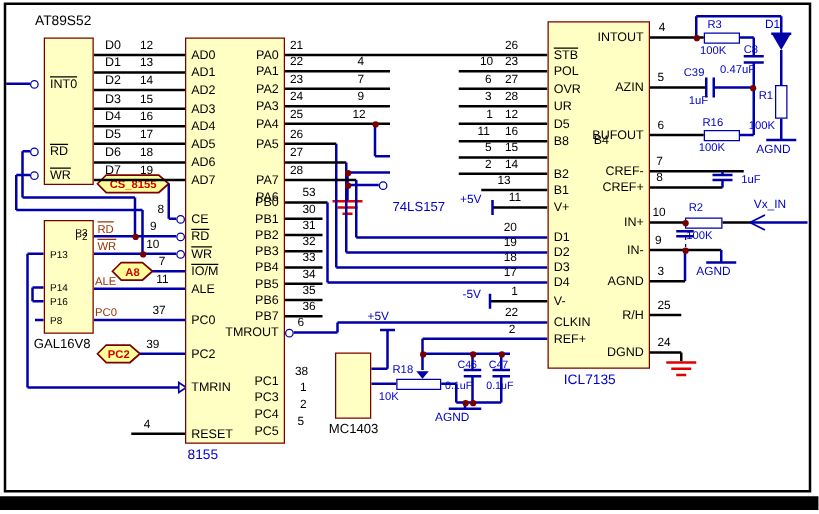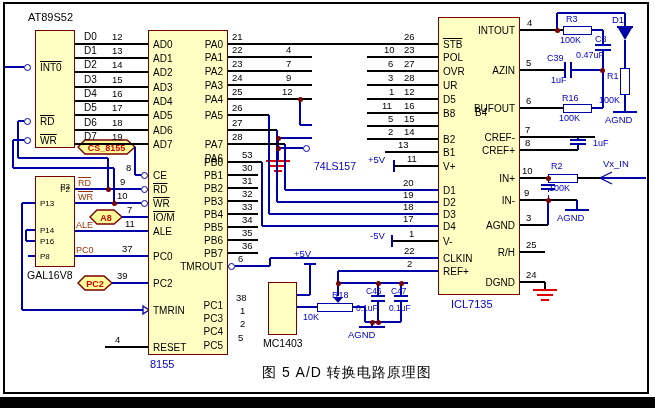--- a/index.html
+++ b/index.html
@@ -16,21 +16,20 @@
   .dot{position:absolute;width:5px;height:5px;border-radius:50%;background:#7A0000;}
   .rect{position:absolute;border:1.3px solid #0000A8;box-sizing:border-box;background:transparent;}
   svg.overlay{position:absolute;left:0;top:0;pointer-events:none;}
 </style>
 </head>
 <body>
 
 <div id="canvas">
   <div class="frame"></div>
   <div class="botbar"></div>
-  <div class="txt" id="caption" style="left:262px;top:365px;font-size:14px;color:#000;letter-spacing:1px;">图 5   A/D 转换电路原理图</div>
   <svg class="overlay" id="overlay" width="655" height="411">
       <g>
         <polygon points="78,147 85,140 127,140 135,147 127,154 85,154" fill="#FFFF9C" stroke="#7A0000" stroke-width="1.4"></polygon>
         <text x="106.5" y="150.5" text-anchor="middle" fill="#D00000" font-size="9" font-weight="bold">CS_8155</text>
       </g>
       <g>
         <polygon points="90,217 97,210 114,210 122,217 114,224 97,224" fill="#FFFF9C" stroke="#7A0000" stroke-width="1.4"></polygon>
         <text x="106" y="220.5" text-anchor="middle" fill="#D00000" font-size="9" font-weight="bold">A8</text>
       </g>
       <g>
@@ -381,21 +380,21 @@
     <div class="txt" style="left: 612px; top: 15px; font-size: 9.5px; color: rgb(0, 0, 200);">D1</div>
     <div class="txt" style="left: 547px; top: 54px; font-size: 9px; color: rgb(0, 0, 200);">C39</div>
     <div class="txt" style="left: 551px; top: 76px; font-size: 9px; color: rgb(0, 0, 200);">1uF</div>
     <div class="txt" style="left: 562px; top: 94px; font-size: 9px; color: rgb(0, 0, 200);">R16</div>
     <div class="txt" style="left: 559px; top: 114px; font-size: 9px; color: rgb(0, 0, 200);">100K</div>
     <div class="txt" style="left: 607px; top: 72px; font-size: 9px; color: rgb(0, 0, 200);">R1</div>
     <div class="txt" style="left: 599px; top: 96px; font-size: 9px; color: rgb(0, 0, 200);">100K</div>
     <div class="txt" style="left: 593px; top: 139px; font-size: 9px; color: rgb(0, 0, 200);">1uF</div>
     <div class="txt" style="left: 551px; top: 162px; font-size: 9px; color: rgb(0, 0, 200);">R2</div>
     <div class="txt" style="left: 549px; top: 184px; font-size: 9px; color: rgb(0, 0, 200);">100K</div>
-    <div class="txt" style="left: 332px; top: 291px; font-size: 9px; color: rgb(0, 0, 200);">R18</div>
+    <div class="txt" style="left: 314px; top: 291px; font-size: 9px; color: rgb(0, 0, 200);">R18</div>
     <div class="txt" style="left: 303px; top: 313px; font-size: 9px; color: rgb(0, 0, 200);">10K</div>
     <div class="txt" style="left: 366px; top: 287px; font-size: 8.5px; color: rgb(0, 0, 200); text-align: right;">C46</div>
     <div class="txt" style="left: 356px; top: 304px; font-size: 8.5px; color: rgb(0, 0, 200);">0.1uF</div>
     <div class="txt" style="left: 391px; top: 287px; font-size: 8.5px; color: rgb(0, 0, 200);">C47</div>
     <div class="txt" style="left: 389px; top: 304px; font-size: 8.5px; color: rgb(0, 0, 200);">0.1uF</div>
     <div class="dot" style="left: 105.5px; top: 186.5px; background: rgb(122, 0, 0);"></div>
     <div class="dot" style="left: 111.5px; top: 200.5px; background: rgb(122, 0, 0);"></div>
     <div class="dot" style="left: 297.5px; top: 96.5px; background: rgb(122, 0, 0);"></div>
     <div class="dot" style="left: 275.5px; top: 135.5px; background: rgb(122, 0, 0);"></div>
     <div class="dot" style="left: 275.5px; top: 145.5px; background: rgb(122, 0, 0);"></div>

